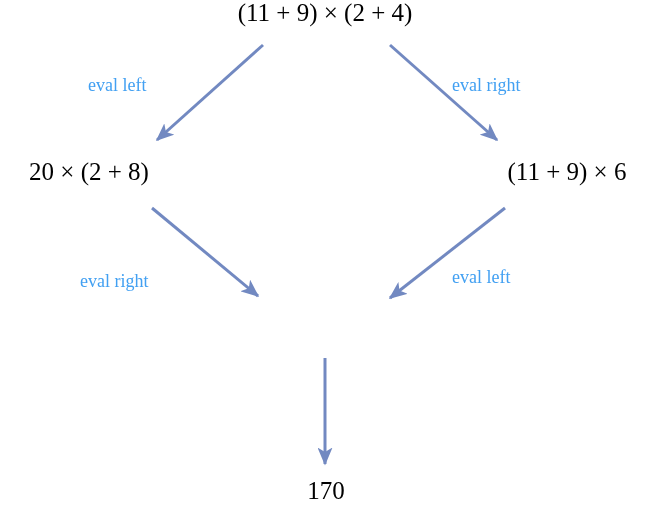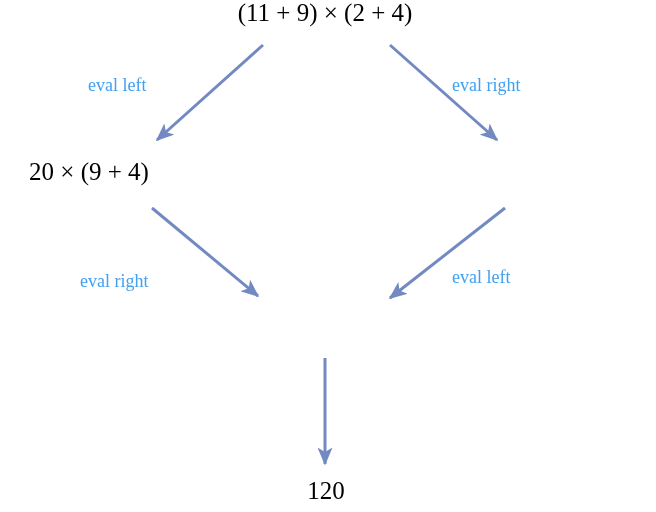--- a/index.html
+++ b/index.html
@@ -62,23 +62,24 @@
     <line x1="505" y1="208" x2="390" y2="298" stroke-width="3" style="stroke: var(--arrow, #7289c1);" marker-end="url(#arrowhead)"></line>
     <line x1="325" y1="358" x2="325" y2="464" stroke-width="3" style="stroke: var(--arrow, #7289c1);" marker-end="url(#arrowhead)"></line>
   </svg>
 
   <div class="node" style="left: 325px; top: -2px;">(11 + 9) × (2 + 4)</div>
 
   <div class="edge-label" style="left: 88px; top: 70px;">eval left</div>
 
   <div class="edge-label" style="left: 452px; top: 70px;">eval right</div>
 
-  <div class="node" style="left: 89px; top: 157px;">20 × (9 + 4)</div>
+  <div class="node" style="left: 89px; top: 157px;">20 × (2 + 8)</div>
 
+  <div class="node" style="left: 567px; top: 157px;">(11 + 9) × 6</div>
 
   <div class="edge-label" style="left: 80px; top: 266px;">eval right</div>
 
   <div class="edge-label" style="left: 452px; top: 262px;">eval left</div>
 
 
-  <div class="node" style="left: 326px; top: 476px;">120</div>
+  <div class="node" style="left: 326px; top: 476px;">170</div>
 
 </div>
 
 </body></html>

